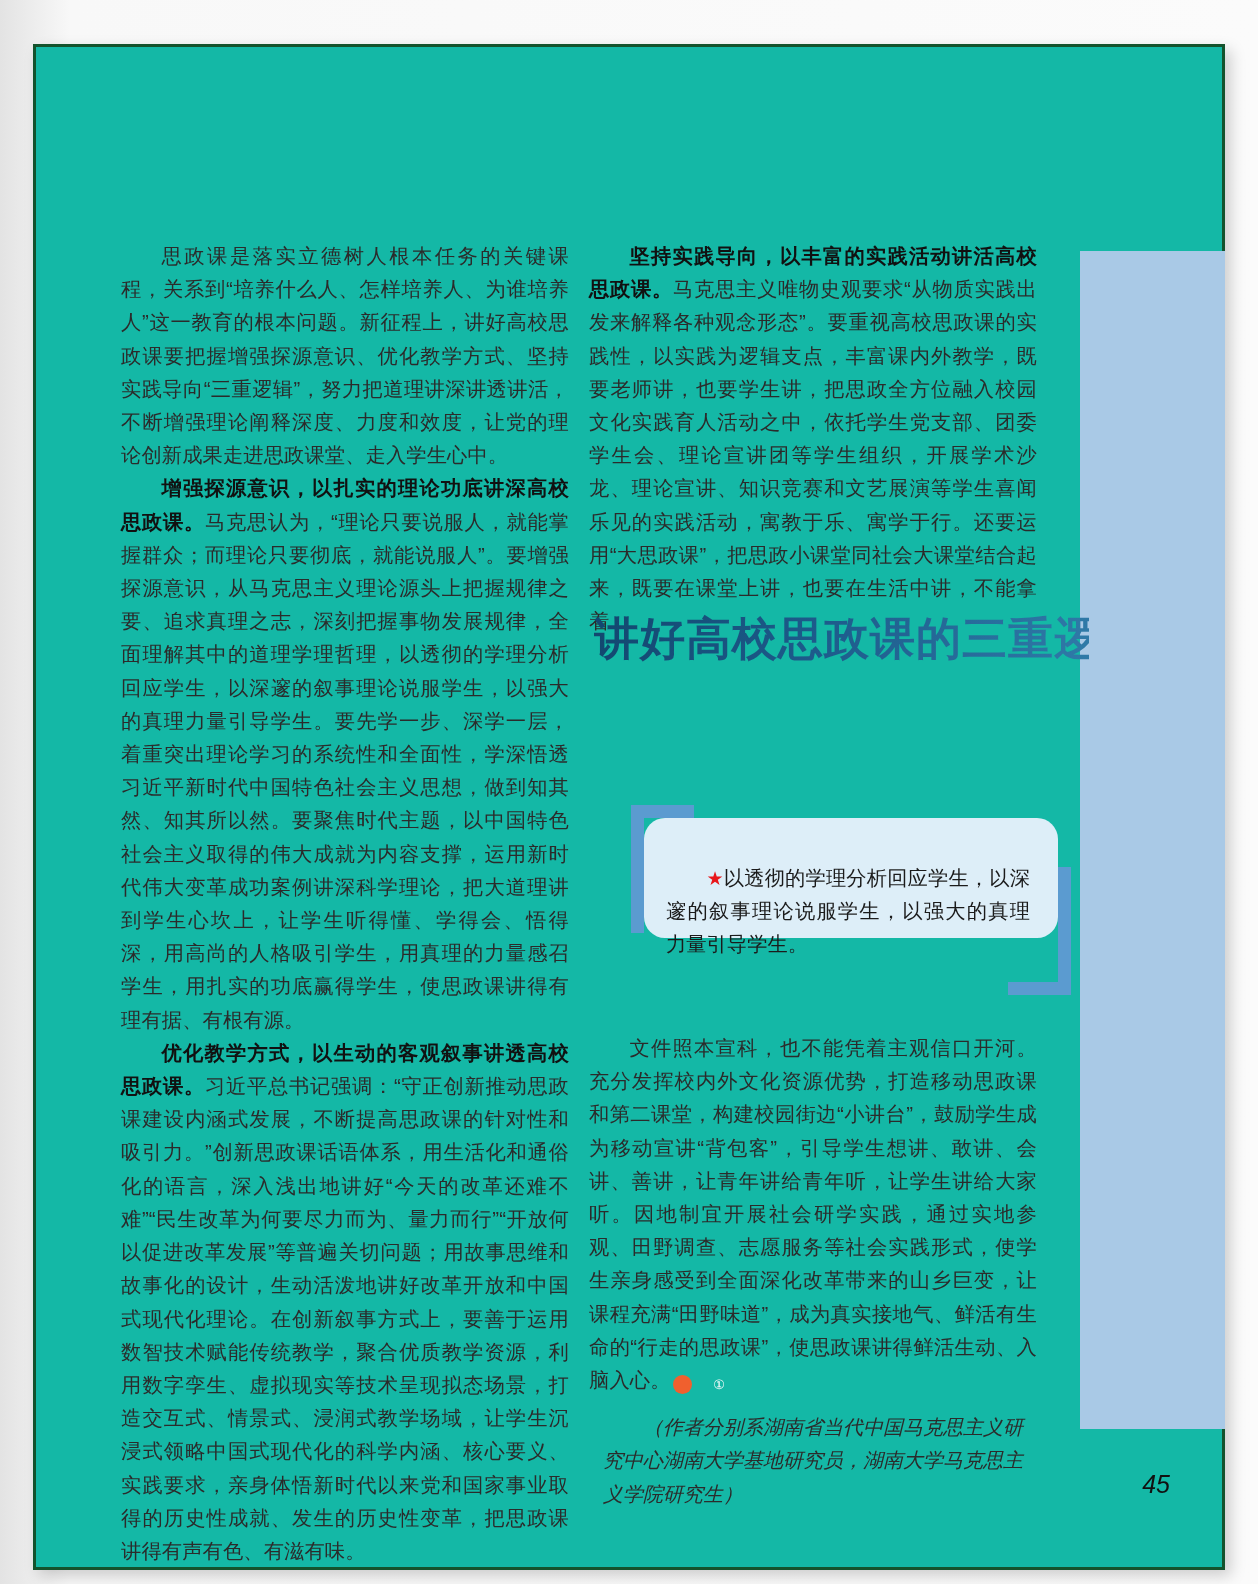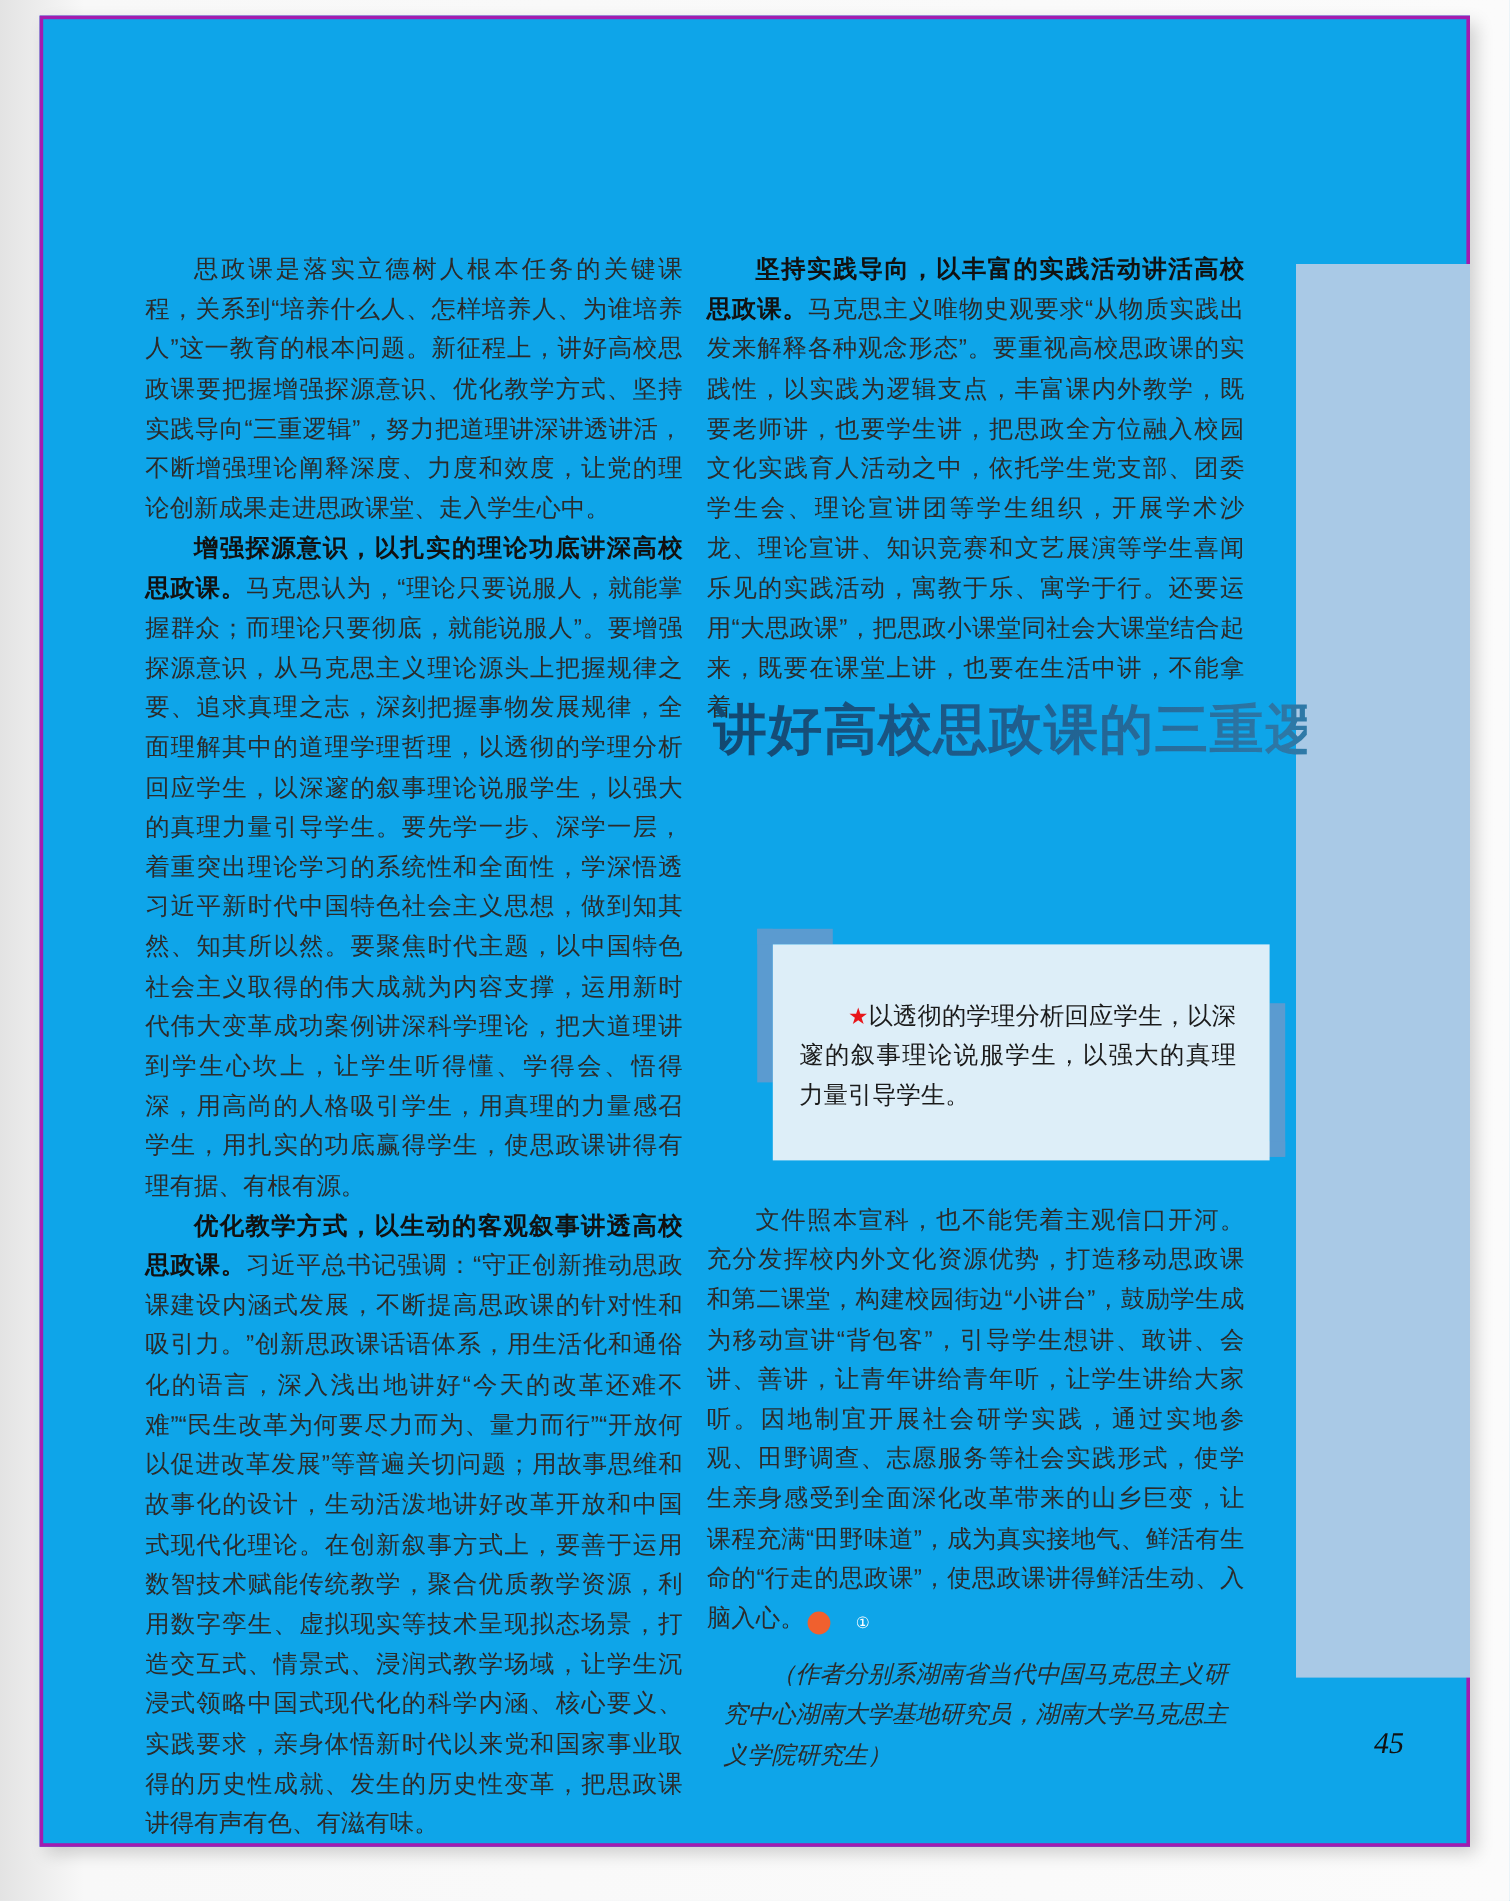--- a/index.html
+++ b/index.html
@@ -18,25 +18,25 @@
     position: absolute;
     left: 0; top: 0;
     width: 1258px; height: 1584px;
     background:
       linear-gradient(to right, #e3e3e3 0px, #f8f8f8 70px, #fbfbfb 100%),
       #f5f5f5;
   }
   .page {
     position: absolute;
     left: 33px;
-    top: 13px;
+    top: 44px;
     width: 1192px;
     height: 1526px;
-    background: #0ea5e9;
-    border: 3px solid #a21caf;
+    background: #14b8a6;
+    border: 3px solid #14532d;
     box-sizing: border-box;
     box-shadow: 6px 6px 14px rgba(0,0,0,0.18);
   }
   
   .blue-panel {
     position: absolute;
     left: 1044px;
     top: 204px;
     width: 145px;
     height: 1178px;
@@ -116,22 +116,23 @@
   }
   .pq-tl-v { left: 0;   top: 0;   width: 13px; height: 128px; }
   .pq-tl-h { left: 0;   top: 0;   width: 63px; height: 13px;  }
   .pq-br-v { right: 0;  bottom: 0;width: 13px; height: 128px; }
   .pq-br-h { right: 0;  bottom: 0;width: 63px; height: 13px;  }
   .pq-box {
     position: absolute;
     left: 13px;
     top: 13px;
     width: 414px;
-    height: 180px;
+    height: 120px;
     background: #ddeef8;
+    border-radius: 21px;
   }
   .pq-text {
     margin: 0;
     padding: 44px 28px 0 22px;
     font-size: 20.3px;
     line-height: 33.2px;
     color: #1b1b1b;
     text-indent: 2em;
     text-align: justify;
     text-justify: inter-ideograph;
@@ -170,21 +171,21 @@
     font-style: italic;
   }
 
   .page-number {
     position: absolute;
     right: 52px;
     bottom: 68px;
     font-size: 25px;
     font-style: italic;
     color: #111;
-    font-family: Liberation Serif, serif;
+    font-family: Liberation Sans, sans-serif;
   }
 </style>
 </head>
 <body>
 
 <div class="page-backdrop"></div>
 
 <div class="page">
 
   <div class="blue-panel"></div>

